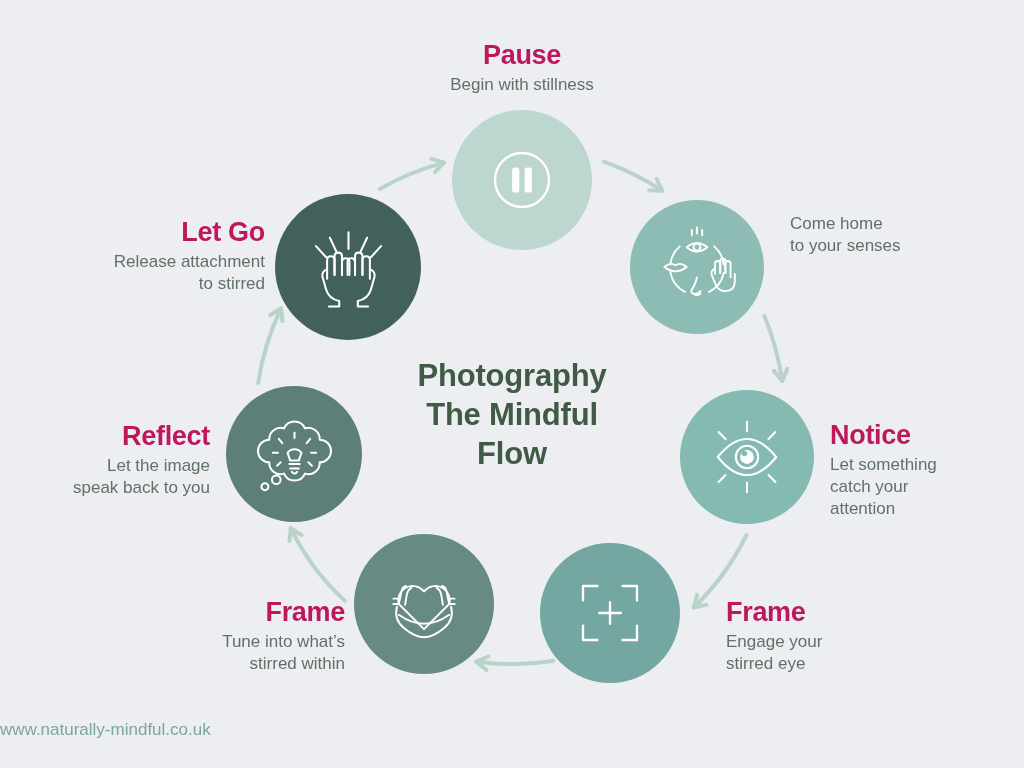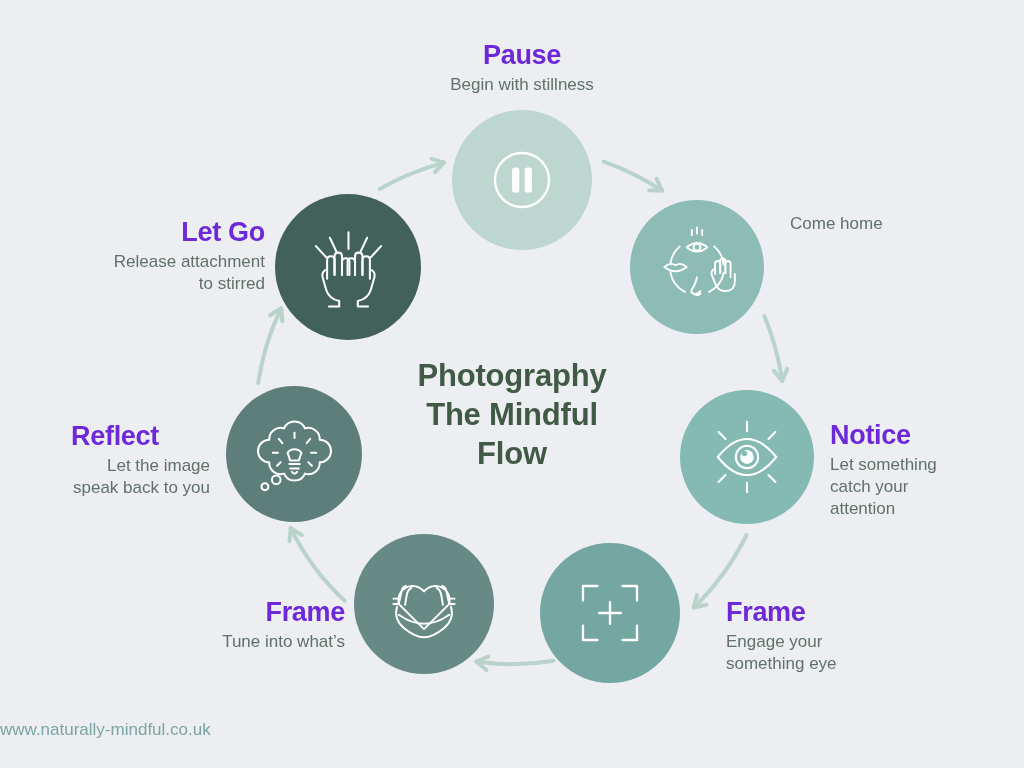--- a/index.html
+++ b/index.html
@@ -24,21 +24,21 @@
     display: flex;
     align-items: center;
     justify-content: center;
   }
   .node-label {
     position: absolute;
     line-height: 1.0;
   }
   .node-title {
     font-weight: bold;
-    color: #6d28d9;
+    color: #be185d;
     letter-spacing: -0.3px;
     margin: 0 0 5px 0;
   }
   .node-desc {
     color: #5f7168;
     margin: 0;
     line-height: 1.28;
   }
   .align-left  { text-align: left; }
   .align-right { text-align: right; }
@@ -131,20 +131,21 @@
               <path d="M71 58 v-12 q0-3 3-3 q3 0 3 3 v11"></path>
               <path d="M77 57 v-14 q0-3 3-3 q3 0 3 3 v14"></path>
               <path d="M83 57 v-11 q0-3 3-3 q3 0 3 3 v16"></path>
               <path d="M71 52 q-5 2 -4 7 l5 12 q3 7 11 7 q11 0 11 -11 v-9"></path>
             </g>
           </svg>
         </span>
       </div>
       <div class="node-label align-left" style="left: 790px; top: 213px; width: 215px;">
         <div class="node-desc" style="font-size: 17px;">Come home</div>
+        <div class="node-desc" style="font-size: 17px;">to your senses</div>
       </div>
       <div class="node-circle" style="left: 680px; top: 390px; width: 134px; height: 134px; background: rgb(132, 186, 178);">
         <span>
           <svg width="86" height="86" viewBox="0 0 100 100" class="icon-svg">
             <g fill="none" stroke="#ffffff" stroke-width="2.4" stroke-linecap="round" stroke-linejoin="round">
               <path d="M16 50 Q33 29 50 29 Q67 29 84 50 Q67 71 50 71 Q33 71 16 50 Z"></path>
               <circle cx="50" cy="50" r="13"></circle>
             </g>
             <g fill="#ffffff">
               <circle cx="50" cy="50" r="8"></circle>
@@ -173,59 +174,60 @@
               <path d="M80 64 V80 H64"></path>
               <path d="M36 80 H20 V64"></path>
               <path d="M50 38 v24 M38 50 h24"></path>
             </g>
           </svg>
         </span>
       </div>
       <div class="node-label align-left" style="left: 726px; top: 599px; width: 200px;">
         <div class="node-title" style="font-size: 27px;">Frame</div>
         <div class="node-desc" style="font-size: 17px;">Engage your</div>
-        <div class="node-desc" style="font-size: 17px;">something eye</div>
+        <div class="node-desc" style="font-size: 17px;">stirred eye</div>
       </div>
       <div class="node-circle" style="left: 354px; top: 534px; width: 140px; height: 140px; background: rgb(103, 138, 133);">
         <span>
           <svg width="90" height="90" viewBox="0 0 100 100" class="icon-svg">
             <g fill="none" stroke="#ffffff" stroke-width="2.1" stroke-linecap="round" stroke-linejoin="round">
               <path d="M50 78 L22 50 a16 16 0 0 1 28 -14 a16 16 0 0 1 28 14 Z"></path>
               <path d="M30 30 q-4 1 -5 6 l-3 14"></path>
               <path d="M36 32 q-4 2 -5 7 l-2 12"></path>
               <path d="M70 30 q4 1 5 6 l3 14"></path>
               <path d="M64 32 q4 2 5 7 l2 12"></path>
               <path d="M20 53 q-4 14 8 24 q12 10 22 10 q10 0 22 -10 q12 -10 8 -24"></path>
               <path d="M22 62 q14 10 28 10 q14 0 28 -10"></path>
               <path d="M21 44 h-5 M21 50 h-5 M79 44 h5 M79 50 h5"></path>
             </g>
           </svg>
         </span>
       </div>
       <div class="node-label align-right" style="left: 155px; top: 599px; width: 190px;">
         <div class="node-title" style="font-size: 27px;">Frame</div>
         <div class="node-desc" style="font-size: 17px;">Tune into what’s</div>
+        <div class="node-desc" style="font-size: 17px;">stirred within</div>
       </div>
       <div class="node-circle" style="left: 226px; top: 386px; width: 136px; height: 136px; background: rgb(93, 126, 121);">
         <span>
           <svg width="87" height="87" viewBox="0 0 100 100" class="icon-svg">
             <g fill="none" stroke="#ffffff" stroke-width="2.3" stroke-linecap="round" stroke-linejoin="round">
               <path d="M38 20 a13 13 0 0 1 24 0 a13 13 0 0 1 17 13 a13 13 0 0 1 0 26 a13 13 0 0 1 -17 13 a13 13 0 0 1 -24 0 a13 13 0 0 1 -17 -13 a13 13 0 0 1 0 -26 a13 13 0 0 1 17 -13 Z"></path>
               <path d="M42 48 a10 10 0 0 1 16 0 q-2 5 -3 9 h-10 q-1 -4 -3 -9 Z"></path>
               <path d="M44 61 h12 M45 66 h10"></path>
               <path d="M47 70 q3 4 6 0"></path>
               <path d="M50 31 v-6 M36 37 l-4 -5 M64 37 l4 -5 M31 48 h-6 M69 48 h6 M34 59 l-4 4 M66 59 l4 4"></path>
               <circle cx="29" cy="79" r="5"></circle>
               <circle cx="16" cy="87" r="4"></circle>
             </g>
           </svg>
         </span>
       </div>
       <div class="node-label align-right" style="left: 20px; top: 423px; width: 190px;">
-        <div class="node-title" style="font-size: 27px; text-align: center;">Reflect</div>
+        <div class="node-title" style="font-size: 27px;">Reflect</div>
         <div class="node-desc" style="font-size: 17px;">Let the image</div>
         <div class="node-desc" style="font-size: 17px;">speak back to you</div>
       </div>
       <div class="node-circle" style="left: 275px; top: 194px; width: 146px; height: 146px; background: rgb(65, 97, 90);">
         <span>
           <svg width="93" height="93" viewBox="0 0 100 100" class="icon-svg">
             <g fill="none" stroke="#ffffff" stroke-width="2.2" stroke-linecap="round" stroke-linejoin="round">
               <path d="M50 30 v-18 M37 33 l-7 -15 M63 33 l7 -15 M26 39 l-11 -12 M74 39 l11 -12"></path>
               <path d="M27 62 V42 q0-4 4-4 q4 0 4 4 v16"></path>
               <path d="M35 58 V38 q0-4 4-4 q4 0 4 4 v20"></path>

